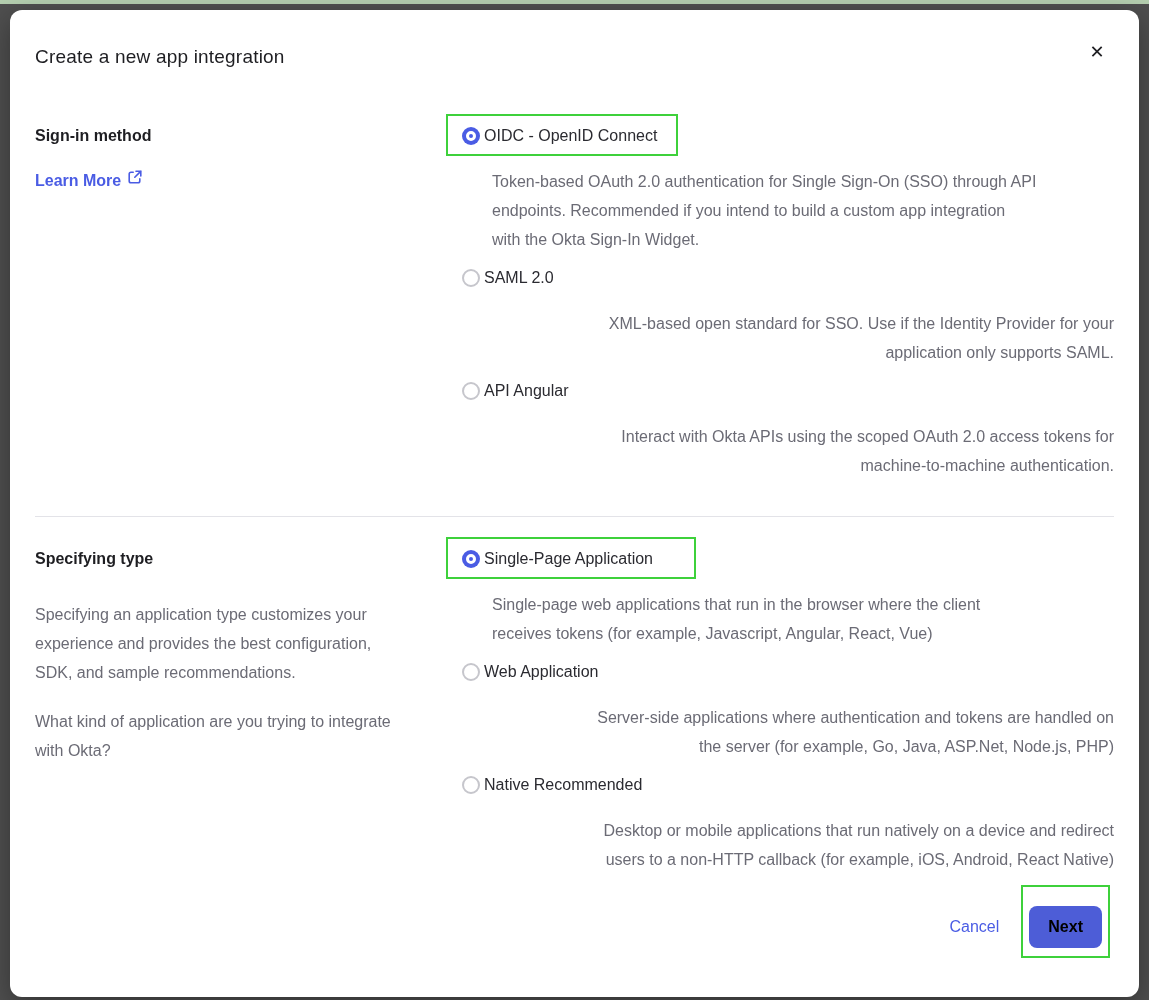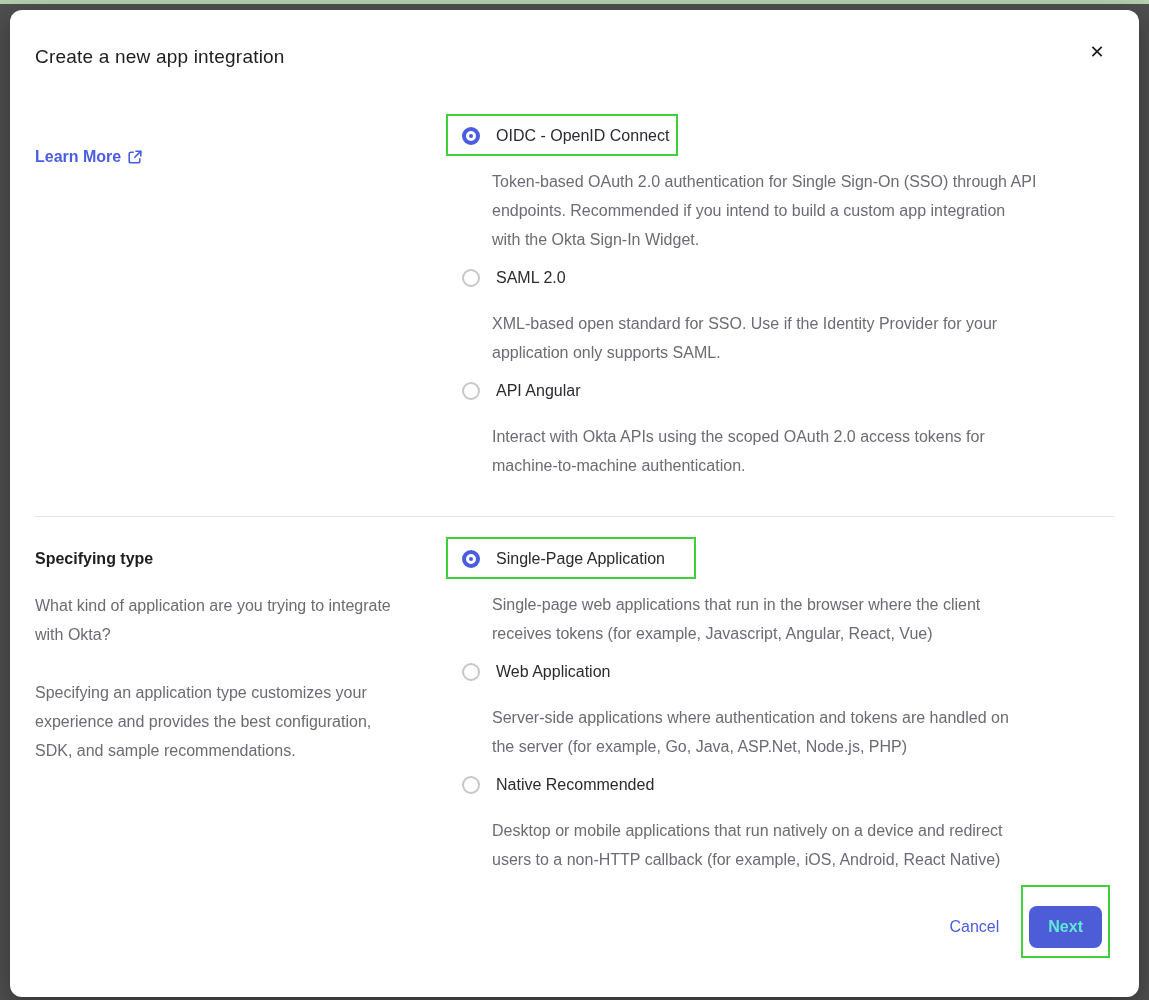--- a/index.html
+++ b/index.html
@@ -40,34 +40,34 @@
   .section-grid{
     display:grid;grid-template-columns:427px 1fr;
     margin-top:52px;
   }
   .section-grid.apptype{margin-top:30px;}
   .col-left .section-heading{
     font-size:16px;font-weight:700;color:var(--text-dark);
     line-height:24px;
   }
   .learn-more{
-    display:inline-flex;align-items:center;gap:7px;
+    display:inline-flex;align-items:flex-start;gap:7px;
     margin-top:22px;font-size:16px;font-weight:700;
     color:var(--accent-blue);text-decoration:none;line-height:22px;
   }
   .learn-more svg{display:block;}
   .col-left p.helper{
     font-size:16px;color:var(--text-gray);line-height:29px;
     white-space:pre-line;
   }
   .col-left p.helper.first{margin-top:20px;}
   .col-left p.helper.second{margin-top:29px;}
-  .opt + .opt{margin-top:12px;}
+  .opt + .opt{margin-top:12px;text-align:right;}
   .opt-head{
-    position:relative;display:flex;align-items:center;gap:16px;
+    position:relative;display:flex;align-items:center;gap:4px;
     height:24px;cursor:pointer;
   }
   .opt-label{font-size:16px;color:#2a2a30;line-height:24px;}
   .opt-desc{
     margin-left:30px;margin-top:19px;
     font-size:16px;color:var(--text-gray);line-height:29px;
     white-space:pre-line;
   }
   .radio{
     width:18px;height:18px;border-radius:50%;flex:0 0 18px;
@@ -92,39 +92,40 @@
   .footer{
     display:flex;justify-content:flex-end;align-items:center;
     gap:30px;margin-top:32px;padding-right:12px;
   }
   .cancel-link{
     font-size:16px;font-weight:400;color:var(--accent-blue);
     text-decoration:none;line-height:24px;
   }
   .next-wrap{position:relative;display:inline-block;}
   .next-btn{
-    background:var(--button-blue);color:#5eead4;border:none;
+    background:var(--button-blue);color:#000000;border:none;
     font-family:inherit;font-size:16px;font-weight:700;
     padding:10px 19px;border-radius:8px;cursor:pointer;line-height:22px;
   }
   .hl-next{position:absolute;left:-8px;right:-8px;top:-21px;bottom:-10px;}
 </style>
 </head>
 <body>
 
 <div class="top-strip"></div>
 
 <div class="modal">
 
   <button class="close-btn">✕</button>
 
   <h1 class="modal-title">Create a new app integration</h1>
 
   <div class="section-grid">
     <div class="col-left">
+      <div class="section-heading">Sign-in method</div>
       <a class="learn-more" href="#">
         <span>Learn More</span>
         <span>
           <svg width="14" height="14" viewBox="0 0 14 14" fill="none">
             <path d="M5.2 2.2H3a1.8 1.8 0 0 0-1.8 1.8v7A1.8 1.8 0 0 0 3 12.8h7A1.8 1.8 0 0 0 11.8 11V8.8" stroke="#4a5ce4" stroke-width="1.6" stroke-linecap="round"></path>
             <path d="M8 1.2h4.8V6" stroke="#4a5ce4" stroke-width="1.6" stroke-linecap="round"></path>
             <path d="M12.4 1.6 6.8 7.2" stroke="#4a5ce4" stroke-width="1.6" stroke-linecap="round"></path>
           </svg>
         </span>
       </a>
@@ -162,25 +163,25 @@
       </div>
 
     </div>
   </div>
 
   <hr class="divider">
 
   <div class="section-grid apptype">
     <div class="col-left">
       <div class="section-heading">Specifying type</div>
-      <p class="helper first">What kind of application are you trying to integrate
-with Okta?</p>
       <p class="helper second">Specifying an application type customizes your
 experience and provides the best configuration,
 SDK, and sample recommendations.</p>
+      <p class="helper first">What kind of application are you trying to integrate
+with Okta?</p>
     </div>
     <div class="col-right">
 
       <div class="opt">
         <div class="opt-head">
           <span class="hl hl-spa"></span>
           <span class="radio sel"></span>
           <span class="opt-label">Single-Page Application</span>
         </div>
         <div class="opt-desc">Single-page web applications that run in the browser where the client

